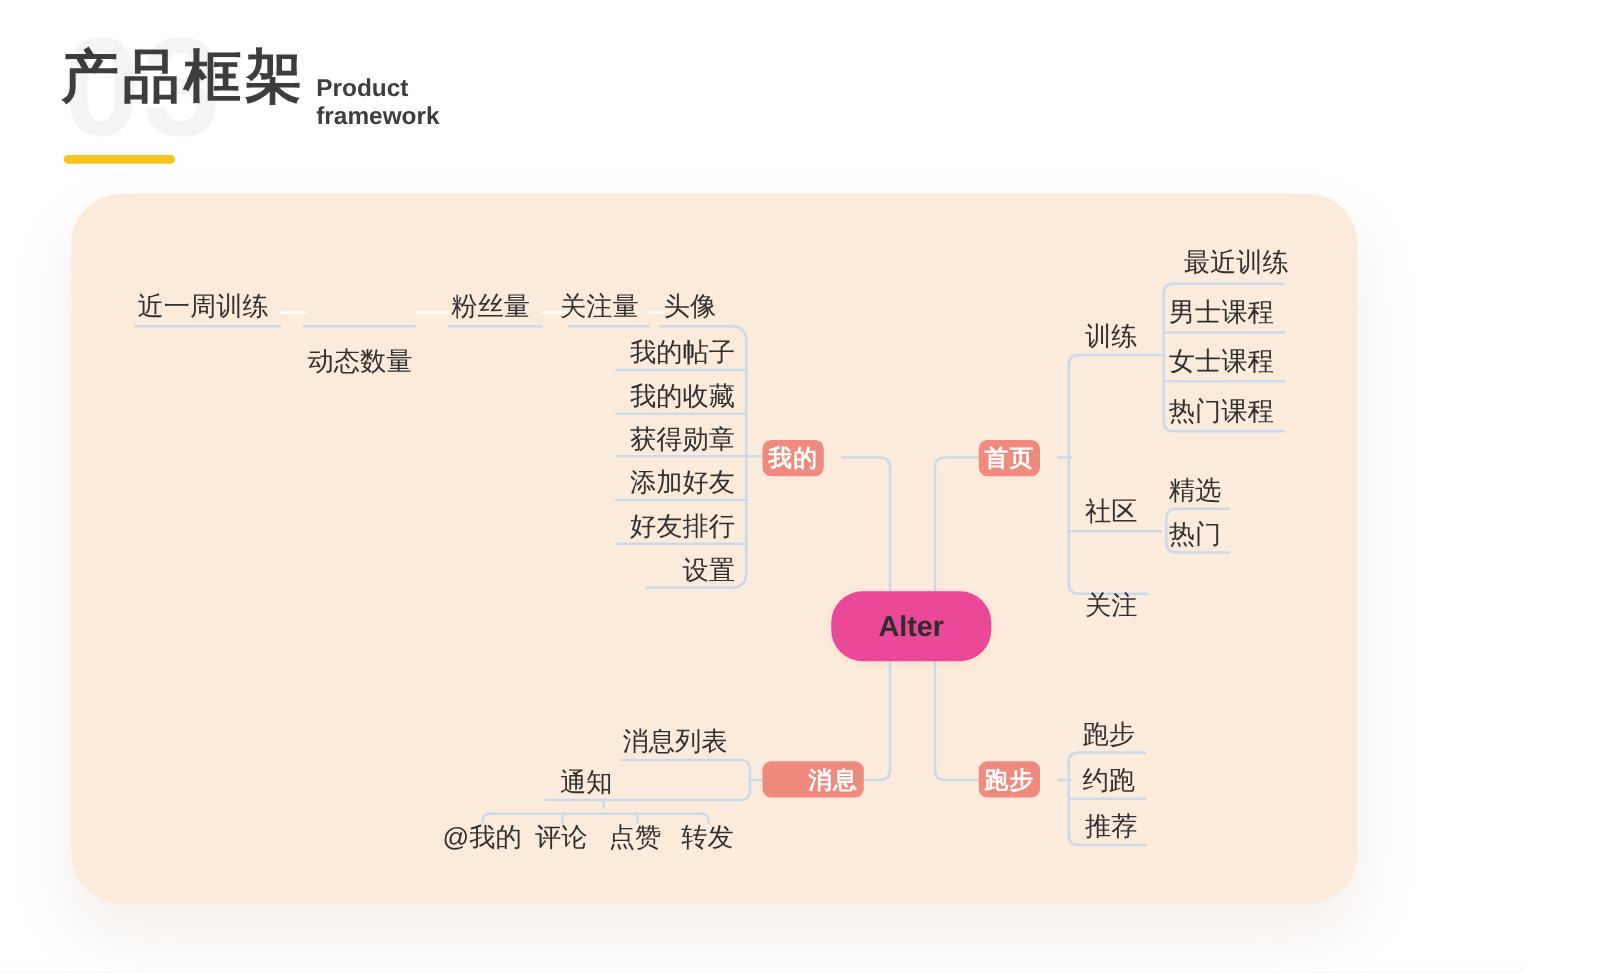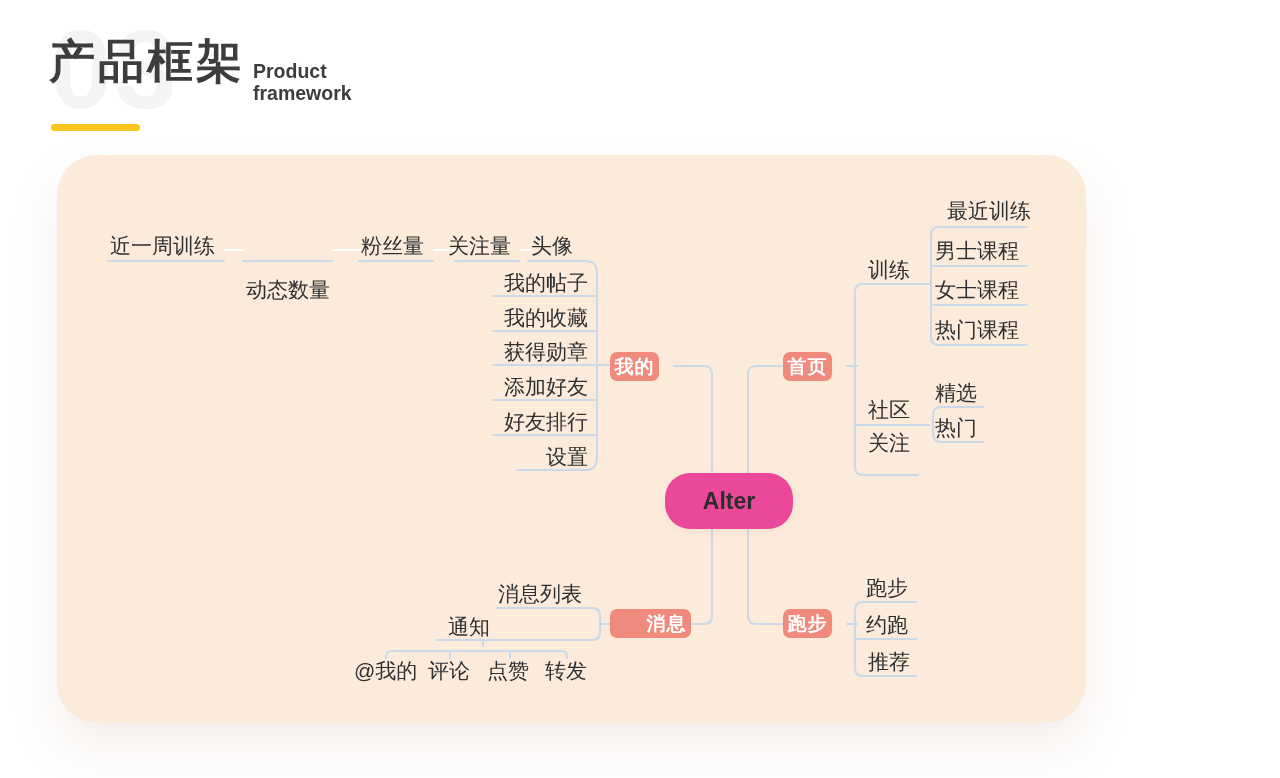--- a/index.html
+++ b/index.html
@@ -138,21 +138,21 @@
 
 <div class="map-label" style="right:692px;top:272px;">我的帖子</div>
 <div class="map-label" style="right:692px;top:307px;">我的收藏</div>
 <div class="map-label" style="right:692px;top:341px;">获得勋章</div>
 <div class="map-label" style="right:692px;top:376px;">添加好友</div>
 <div class="map-label" style="right:692px;top:411px;">好友排行</div>
 <div class="map-label" style="right:692px;top:446px;">设置</div>
 
 <div class="map-label" style="left:868px;top:259px;">训练</div>
 <div class="map-label" style="left:868px;top:399px;">社区</div>
-<div class="map-label" style="left:868px;top:432px;">关注</div>
+<div class="map-label" style="left:868px;top:476px;font-family:Liberation Mono, monospace;">关注</div>
 
 <div class="map-label" style="left:935px;top:200px;margin-left:12px;">最近训练</div>
 <div class="map-label" style="left:935px;top:240px;">男士课程</div>
 <div class="map-label" style="left:935px;top:279px;">女士课程</div>
 <div class="map-label" style="left:935px;top:319px;">热门课程</div>
 
 <div class="map-label" style="left:935px;top:382px;">精选</div>
 <div class="map-label" style="left:935px;top:417px;">热门</div>
 
 <div class="map-label" style="left:498px;top:583px;">消息列表</div>

